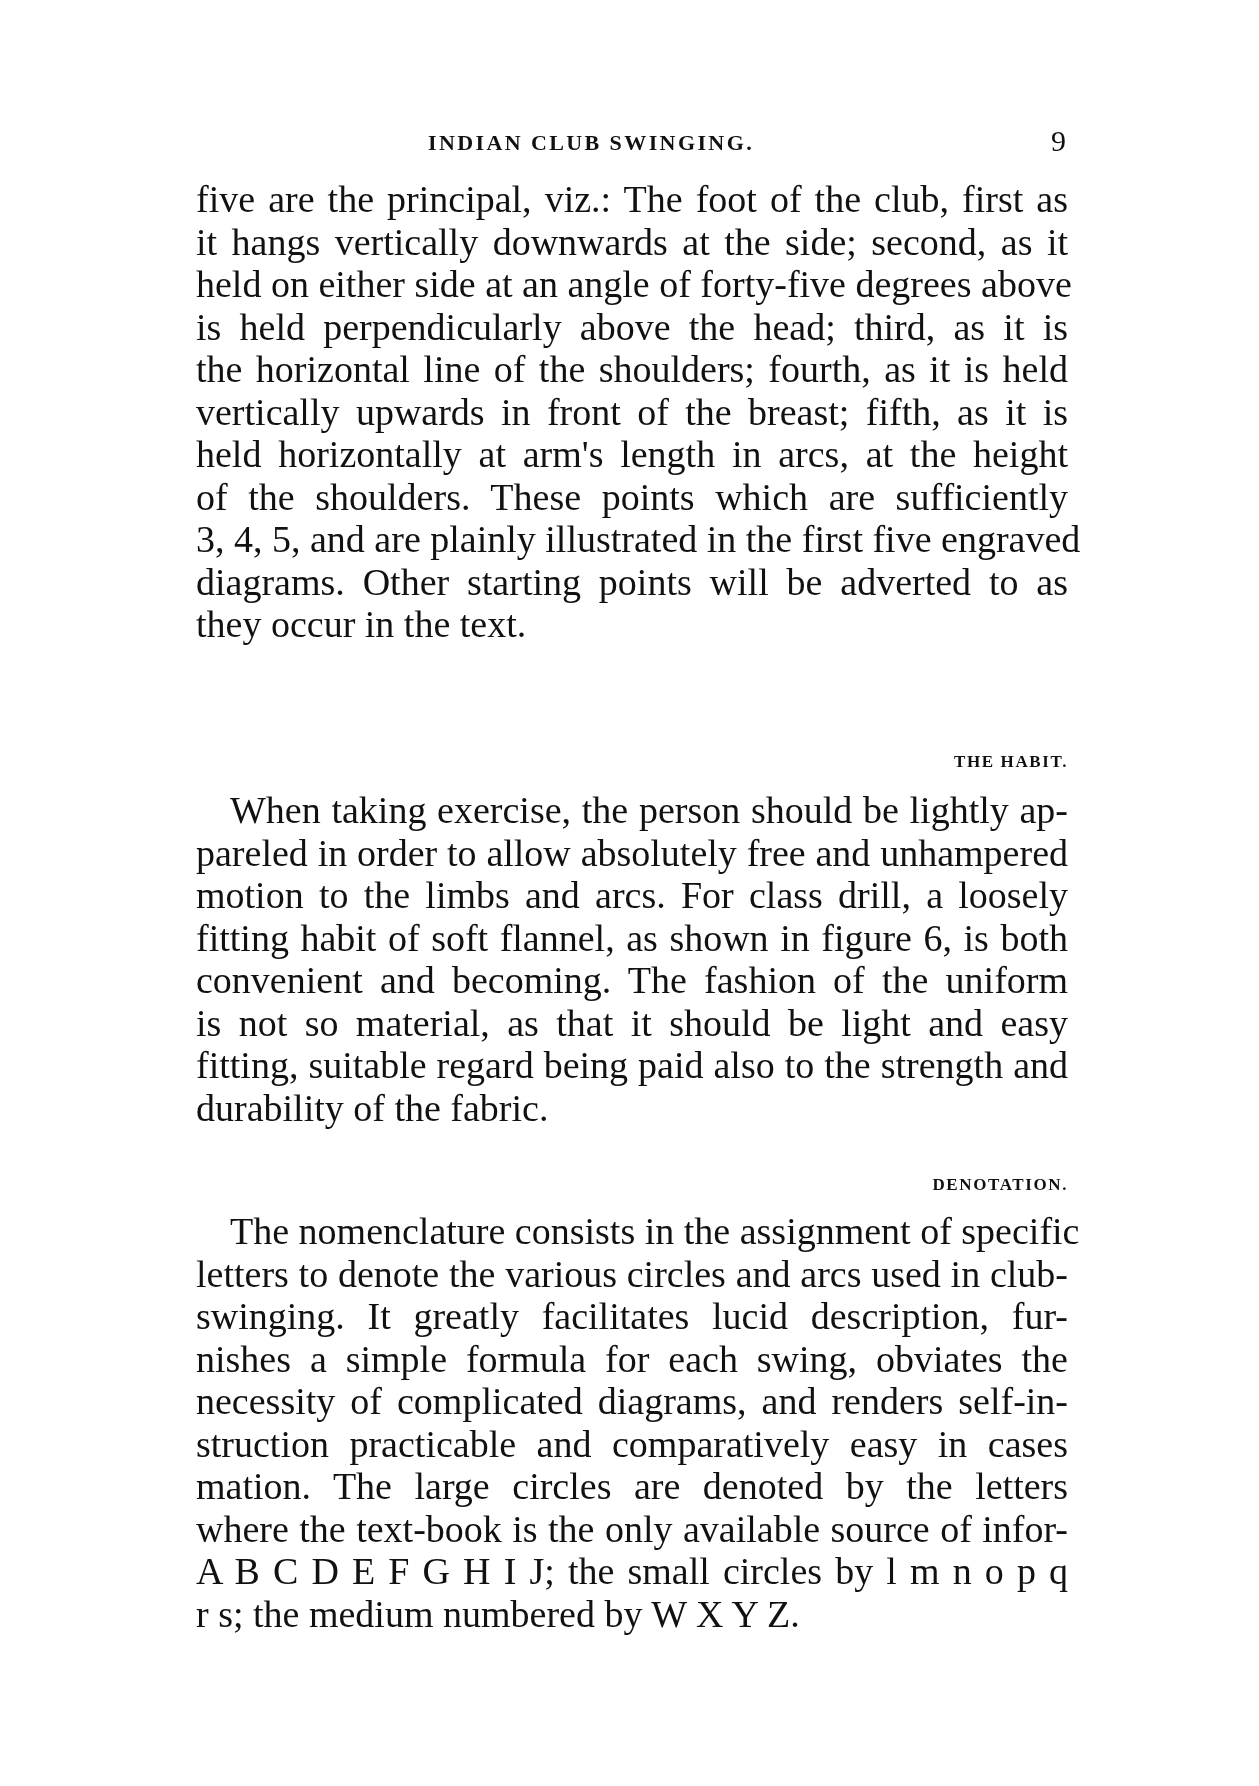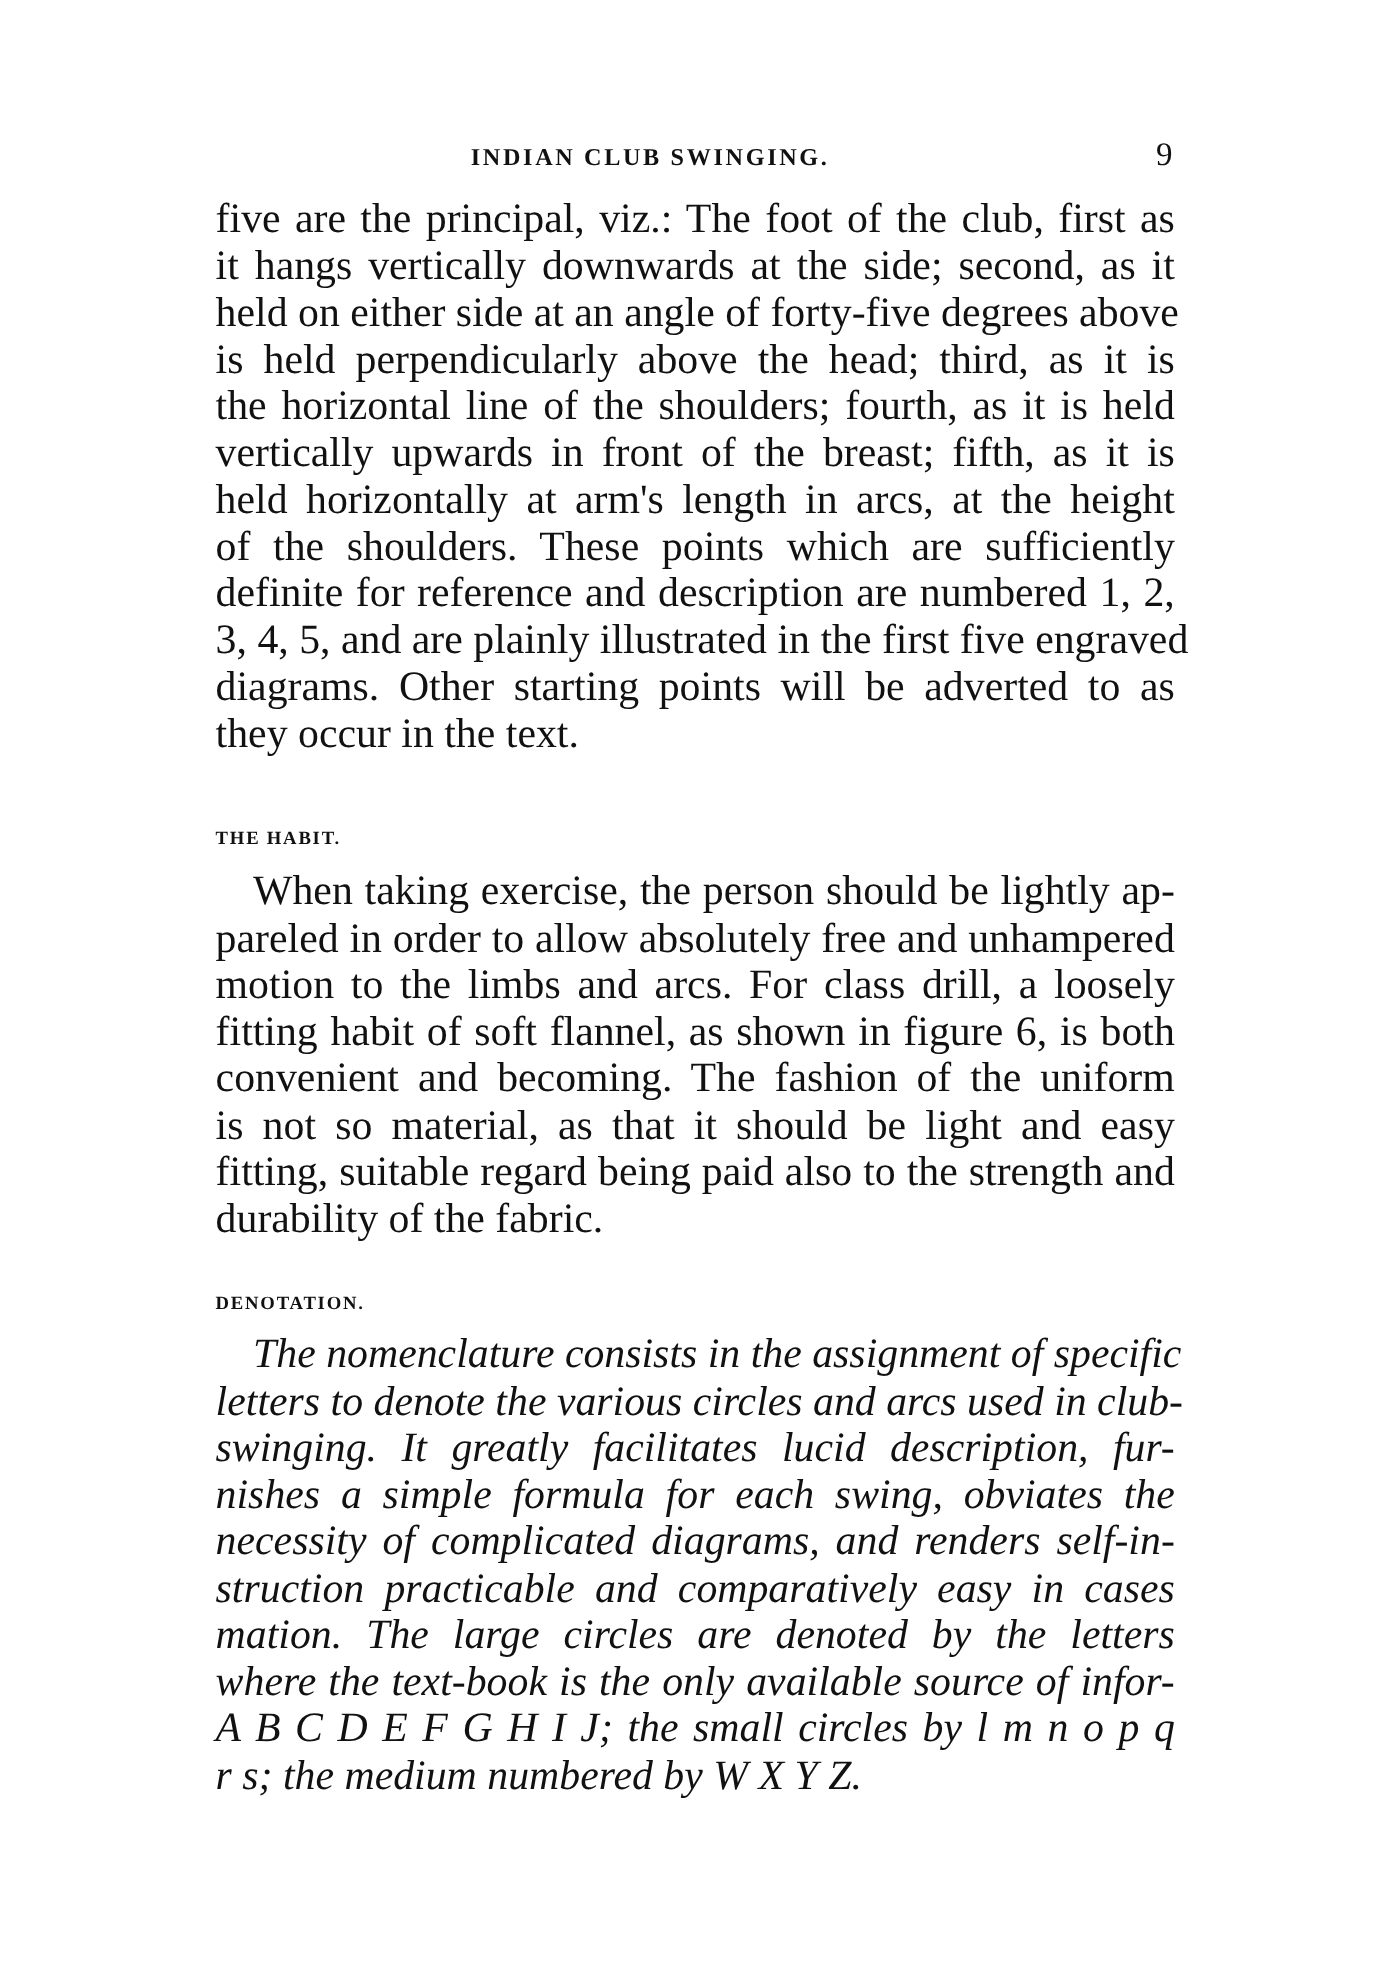--- a/index.html
+++ b/index.html
@@ -59,21 +59,21 @@
     .line.last {
       text-align-last: left;
     }
     .line.indent {
       padding-left: 34px;
     }
     .section-heading {
       position: absolute;
       left: 196px;
       width: 872px;
-      text-align: left;
+      text-align: right;
       font-size: 17px;
       font-weight: bold;
       letter-spacing: 1.6px;
     }
   </style>
 </head>
 <body>
 
 <div class="page">
 
@@ -84,42 +84,41 @@
 
   <div class="block" style="top:178px;">
     <span class="line">five are the principal, viz.:  The foot of the club, first as</span>
     <span class="line">it hangs vertically downwards at the side; second, as it</span>
     <span class="line">held on either side at an angle of forty-five degrees above</span>
     <span class="line">is held perpendicularly above the head; third, as it is</span>
     <span class="line">the horizontal line of the shoulders; fourth, as it is held</span>
     <span class="line">vertically upwards in front of the breast; fifth, as it is</span>
     <span class="line">held horizontally at arm's length in arcs, at the height</span>
     <span class="line">of the shoulders.  These points which are sufficiently</span>
-    <span class="line">definite for reference and description are numbered 1, 2,</span>
     <span class="line">3, 4, 5, and are plainly illustrated in the first five engraved</span>
     <span class="line">diagrams.  Other starting points will be adverted to as</span>
     <span class="line last">they occur in the text.</span>
   </div>
 
   <div class="section-heading" style="top:752px;">THE HABIT.</div>
 
   <div class="block" style="top:789px;">
     <span class="line indent">When taking exercise, the person should be lightly ap-</span>
     <span class="line">pareled in order to allow absolutely free and unhampered</span>
     <span class="line">motion to the limbs and arcs.  For class drill, a loosely</span>
     <span class="line">fitting habit of soft flannel, as shown in figure 6, is both</span>
     <span class="line">convenient and becoming.  The fashion of the uniform</span>
     <span class="line">is not so material, as that it should be light and easy</span>
     <span class="line">fitting, suitable regard being paid also to the strength and</span>
     <span class="line last">durability of the fabric.</span>
   </div>
 
   <div class="section-heading" style="top:1175px;">DENOTATION.</div>
 
-  <div class="block" style="top:1210px;font-style:italic;">
+  <div class="block" style="top:1210px;">
     <span class="line indent">The nomenclature consists in the assignment of specific</span>
     <span class="line">letters to denote the various circles and arcs used in club-</span>
     <span class="line">swinging.  It greatly facilitates lucid description, fur-</span>
     <span class="line">nishes a simple formula for each swing, obviates the</span>
     <span class="line">necessity of complicated diagrams, and renders self-in-</span>
     <span class="line">struction practicable and comparatively easy in cases</span>
     <span class="line">mation.  The large circles are denoted by the letters</span>
     <span class="line">where the text-book is the only available source of infor-</span>
     <span class="line">A B C D E F G H I J; the small circles by l m n o p q</span>
     <span class="line last">r s; the medium numbered by W X Y Z.</span>

